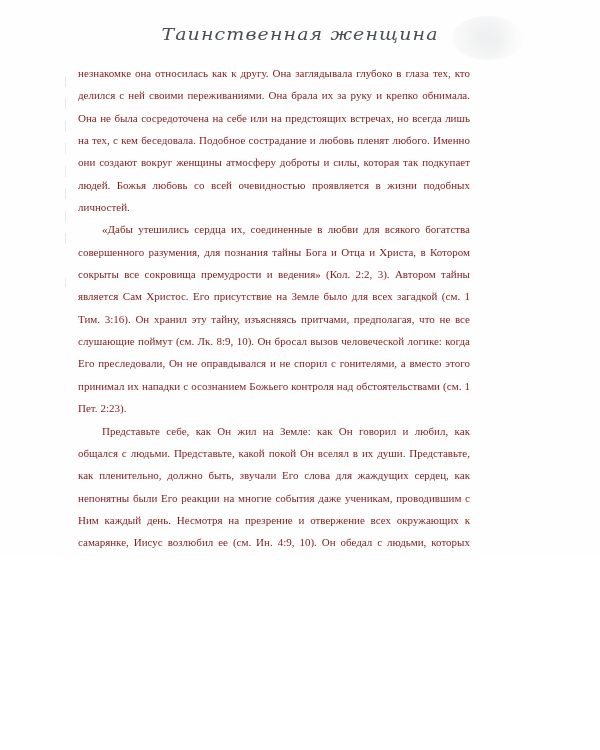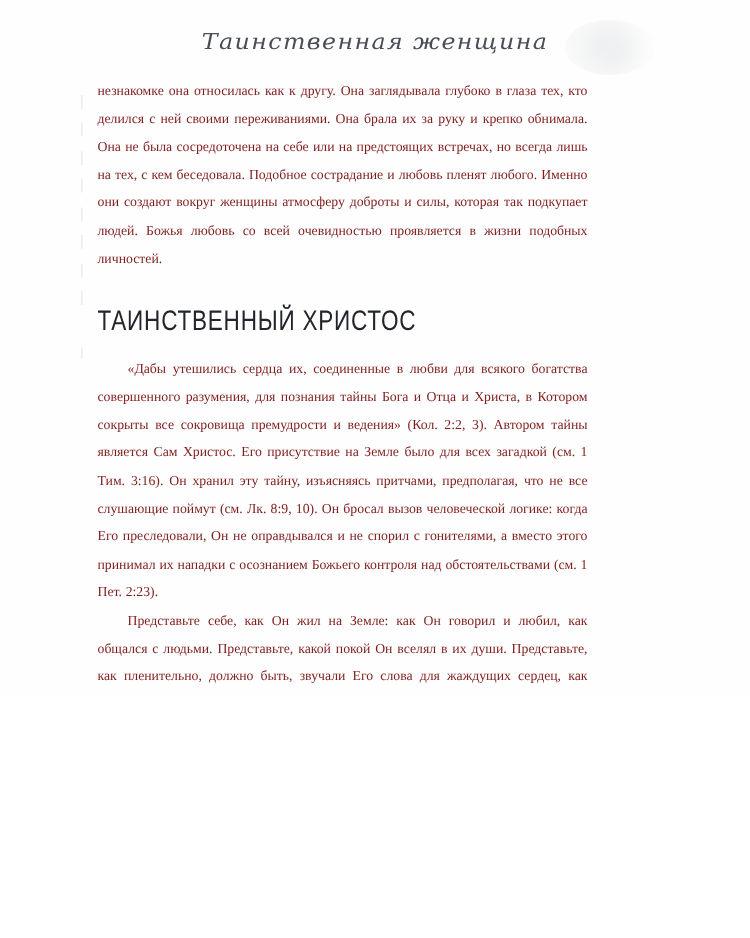--- a/index.html
+++ b/index.html
@@ -133,23 +133,20 @@
     <i style="top:161px;height:11px;"></i>
     <i style="top:206px;height:9px;"></i>
   </div>
 
   <div class="running-head">Таинственная женщина</div>
 
   <div class="text-column">
 
     <p class="body-par no-indent">незнакомке она относилась как к другу. Она заглядывала глубоко в глаза тех, кто делился с ней своими переживаниями. Она брала их за руку и крепко обнимала. Она не была сосредоточена на себе или на предстоящих встречах, но всегда лишь на тех, с кем беседовала. Подобное сострадание и любовь пленят любого. Именно они создают вокруг женщины атмосферу доброты и силы, которая так подкупает людей. Божья любовь со всей очевидностью проявляется в жизни подобных личностей.</p>
 
-    <div class="heading-wrap">
-      <h2 class="section-heading">ТАИНСТВЕННЫЙ ХРИСТОС</h2>
-    </div>
 
     <p class="body-par">«Дабы утешились сердца их, соединенные в любви для всякого богатства совершенного разумения, для познания тайны Бога и Отца и Христа, в Котором сокрыты все сокровища премудрости и ведения» (Кол. 2:2, 3). Автором тайны является Сам Христос. Его присутствие на Земле было для всех загадкой (см. 1 Тим. 3:16). Он хранил эту тайну, изъясняясь притчами, предполагая, что не все слушающие поймут (см. Лк. 8:9, 10). Он бросал вызов человеческой логике: когда Его преследовали, Он не оправдывался и не спорил с гонителями, а вместо этого принимал их нападки с осознанием Божьего контроля над обстоятельствами (см. 1 Пет. 2:23).</p>
 
     <p class="body-par">Представьте себе, как Он жил на Земле: как Он говорил и любил, как общался с людьми. Представьте, какой покой Он вселял в их души. Представьте, как пленительно, должно быть, звучали Его слова для жаждущих сердец, как непонятны были Его реакции на многие события даже ученикам, проводившим с Ним каждый день. Несмотря на презрение и отвержение всех окружающих к самарянке, Иисус возлюбил ее (см. Ин. 4:9, 10). Он обедал с людьми, которых считали худшими из грешников (см. Мф. 9:10–12). Все Его</p>
 
   </div>
 
   <div class="folio">17</div>
 
 </div>

